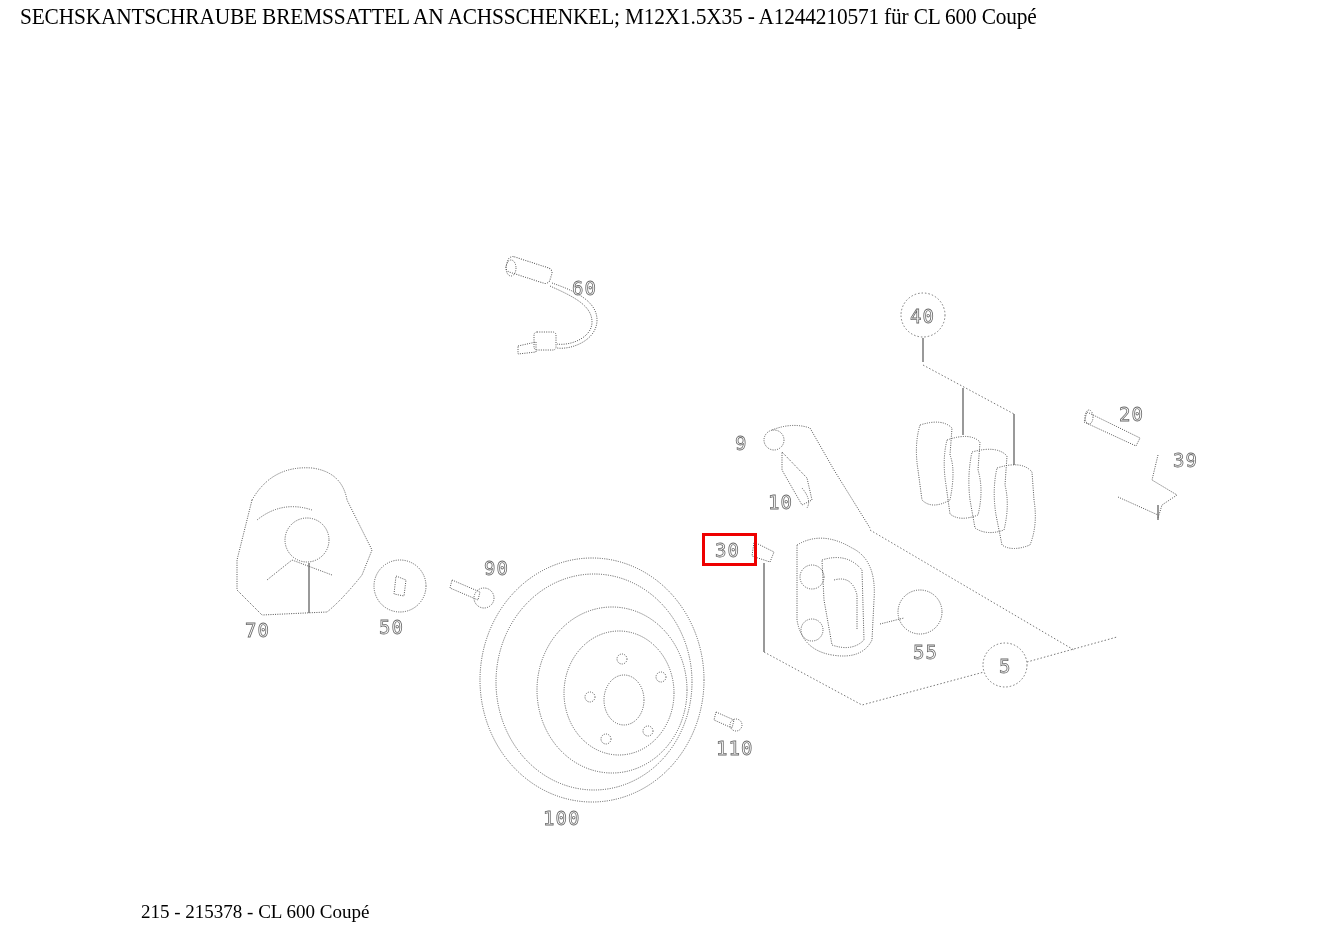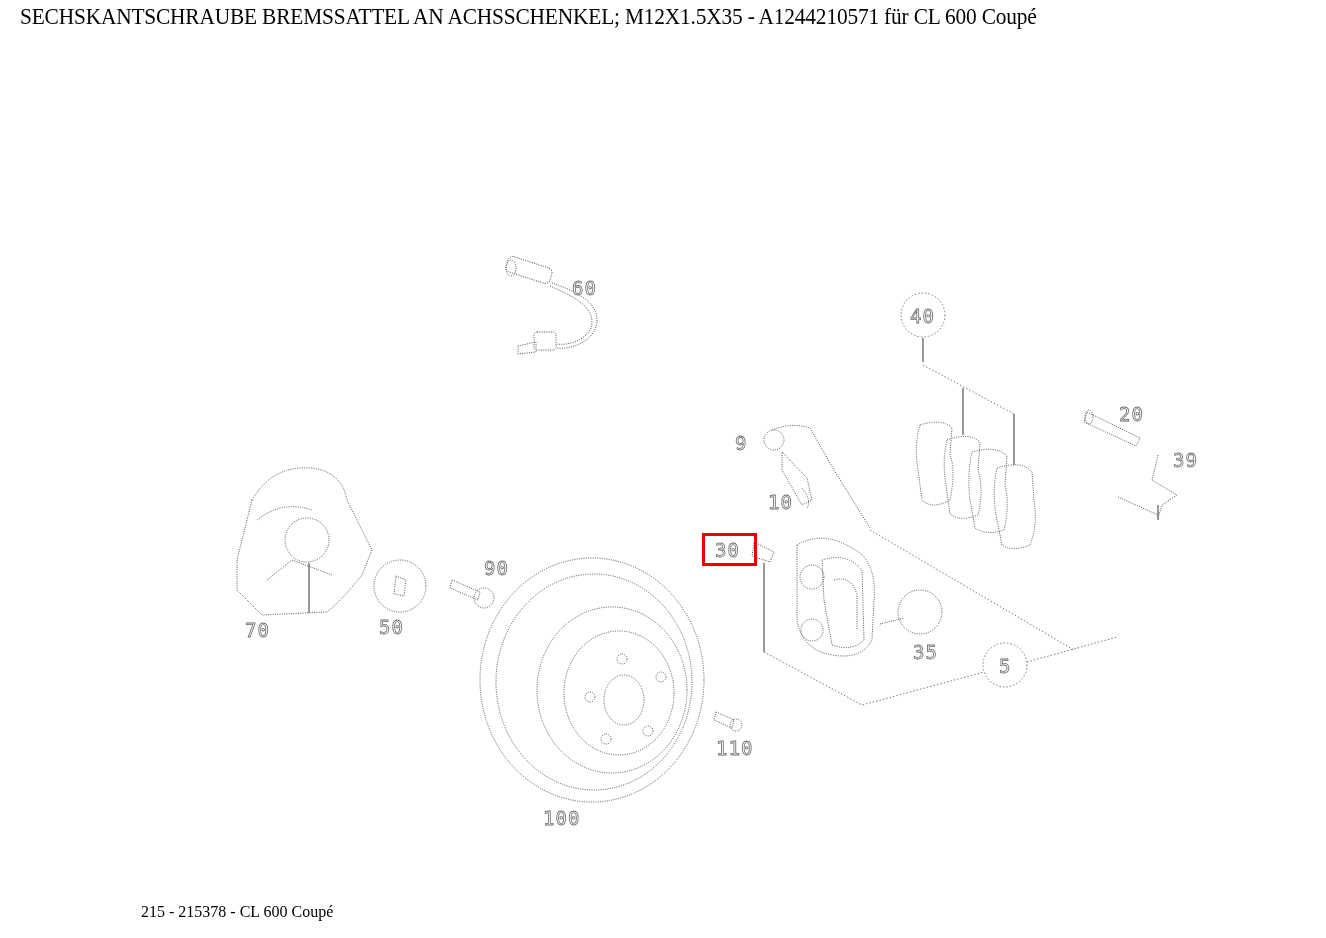--- a/index.html
+++ b/index.html
@@ -1,18 +1,18 @@
 <!DOCTYPE html>
 <html><head>
 <meta charset="utf-8">
 <style>
   html, body { margin: 0; padding: 0; background: #ffffff; }
   body { width: 1326px; height: 938px; position: relative; overflow: hidden; font-family: "Liberation Serif", "DejaVu Serif", serif; color: #000; }
   .title { position: absolute; left: 20px; top: 2px; font-size: 23px; line-height: 30px; white-space: nowrap; letter-spacing: -0.2px; transform: scaleX(0.93); transform-origin: left top; }
-  .footer { position: absolute; left: 141px; top: 901px; font-size: 16px; line-height: 22px; white-space: nowrap; }
+  .footer { position: absolute; left: 141px; top: 901px; font-size: 19px; line-height: 22px; white-space: nowrap; }
   .diagram { position: absolute; left: 12px; top: 0; width: 1178px; height: 938px; }
   .callout { position: absolute; font-family: "DejaVu Sans Mono", "Liberation Mono", monospace; font-size: 19px; line-height: 20px; color: #fff; -webkit-text-stroke: 0.8px #6a6a6a; letter-spacing: 1px; cursor: pointer; }
   .hl-box { position: absolute; left: 690px; top: 533px; width: 49px; height: 27px; border: 3px solid #ee0000; }
   svg .dot { fill: none; stroke: #777; stroke-width: 1; stroke-dasharray: 1.5 2; }
   svg .solid { fill: none; stroke: #555; stroke-width: 1.2; }
   svg .dense { fill: none; stroke: #555; stroke-width: 1; stroke-dasharray: 1 1.3; }
 </style>
 </head>
 <body>
 
@@ -124,21 +124,21 @@
   <span class="callout" style="left:560px; top:278px;">60</span>
   <span class="callout" style="left:898px; top:306px;">40</span>
   <span class="callout" style="left:1107px; top:404px;">20</span>
   <span class="callout" style="left:1161px; top:450px;">39</span>
   <span class="callout" style="left:723px; top:433px;">9</span>
   <span class="callout" style="left:756px; top:492px;">10</span>
   <span class="callout" style="left:703px; top:540px;">30</span>
   <span class="callout" style="left:472px; top:558px;">90</span>
   <span class="callout" style="left:233px; top:620px;text-align:center;">70</span>
   <span class="callout" style="left:367px; top:617px;">50</span>
-  <span class="callout" style="left:901px; top:642px;">35</span>
+  <span class="callout" style="left:901px; top:642px;">55</span>
   <span class="callout" style="left:987px; top:656px;">5</span>
   <span class="callout" style="left:704px; top:738px;">110</span>
   <span class="callout" style="left:531px; top:808px;">100</span>
 
   <div class="hl-box"></div>
 </div>
 
 <div class="footer">215 - 215378 - CL 600 Coupé</div>
 
 </body></html>

